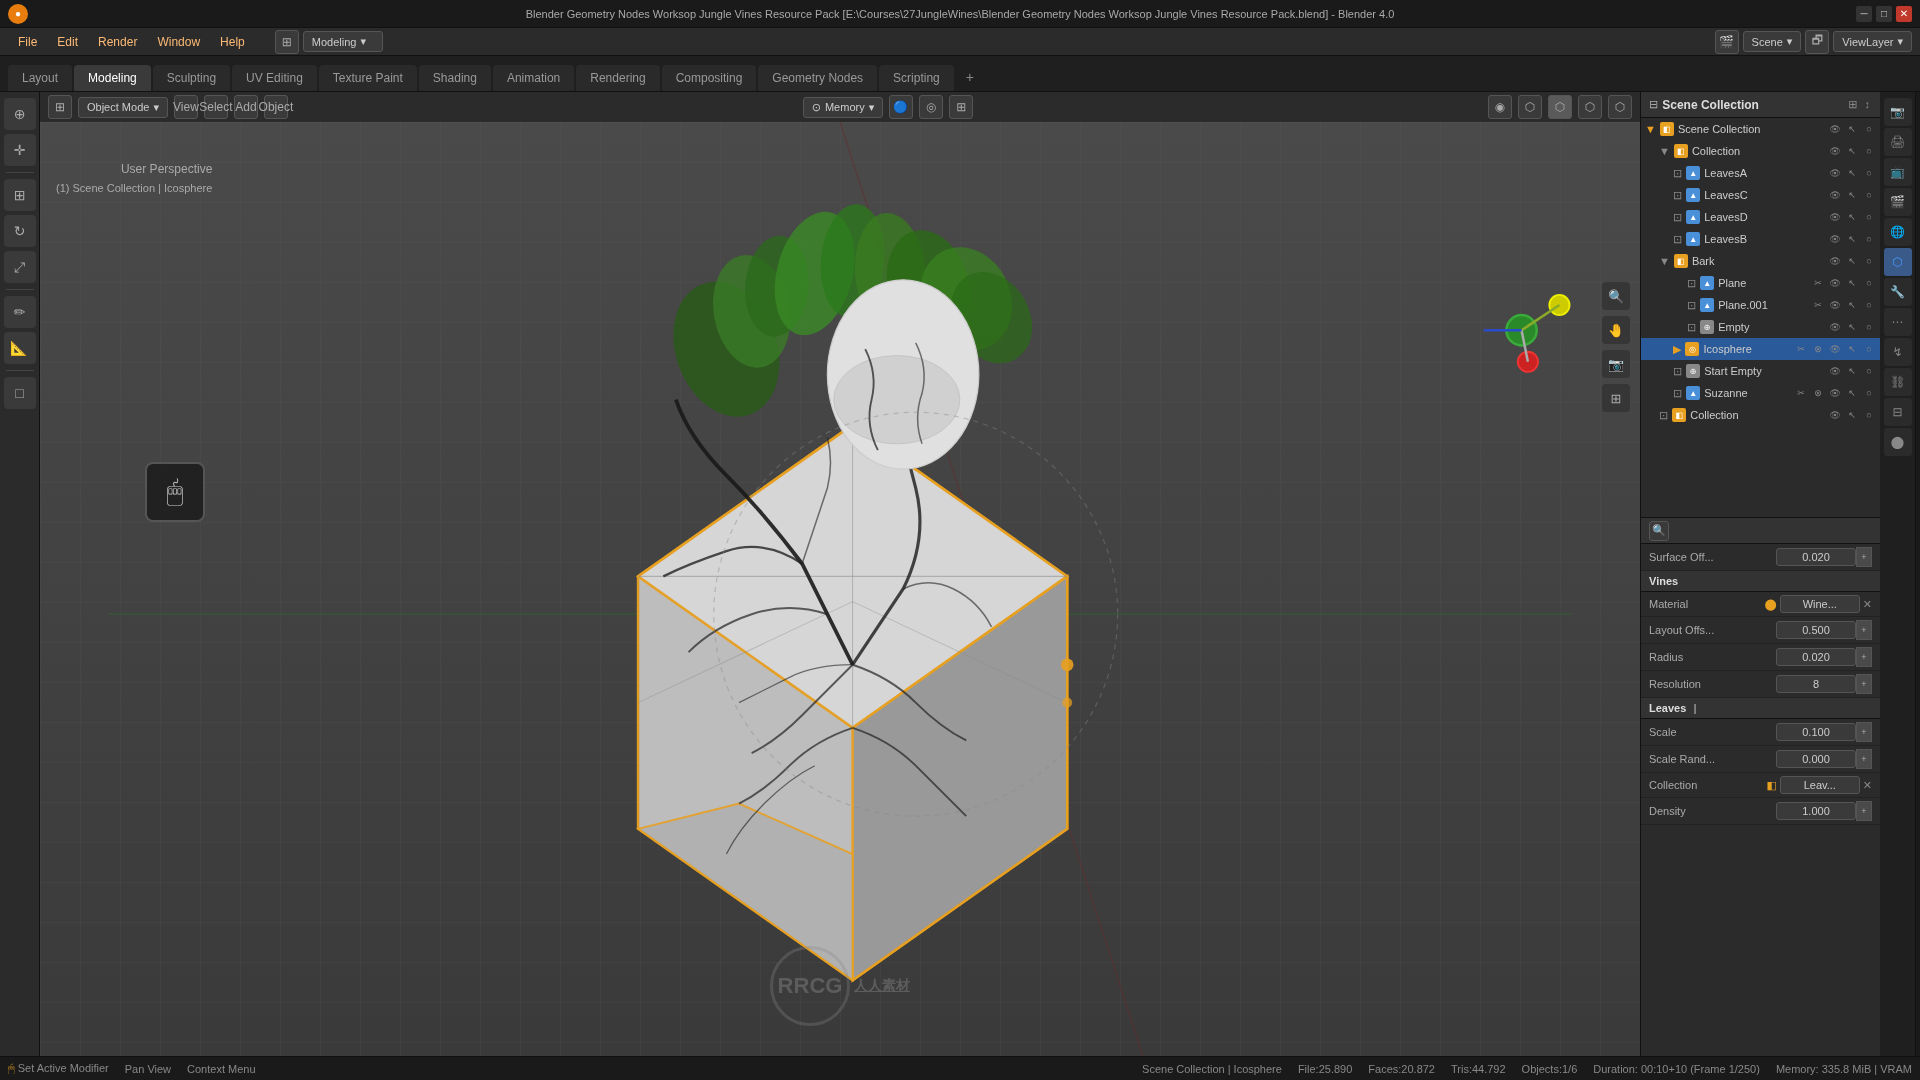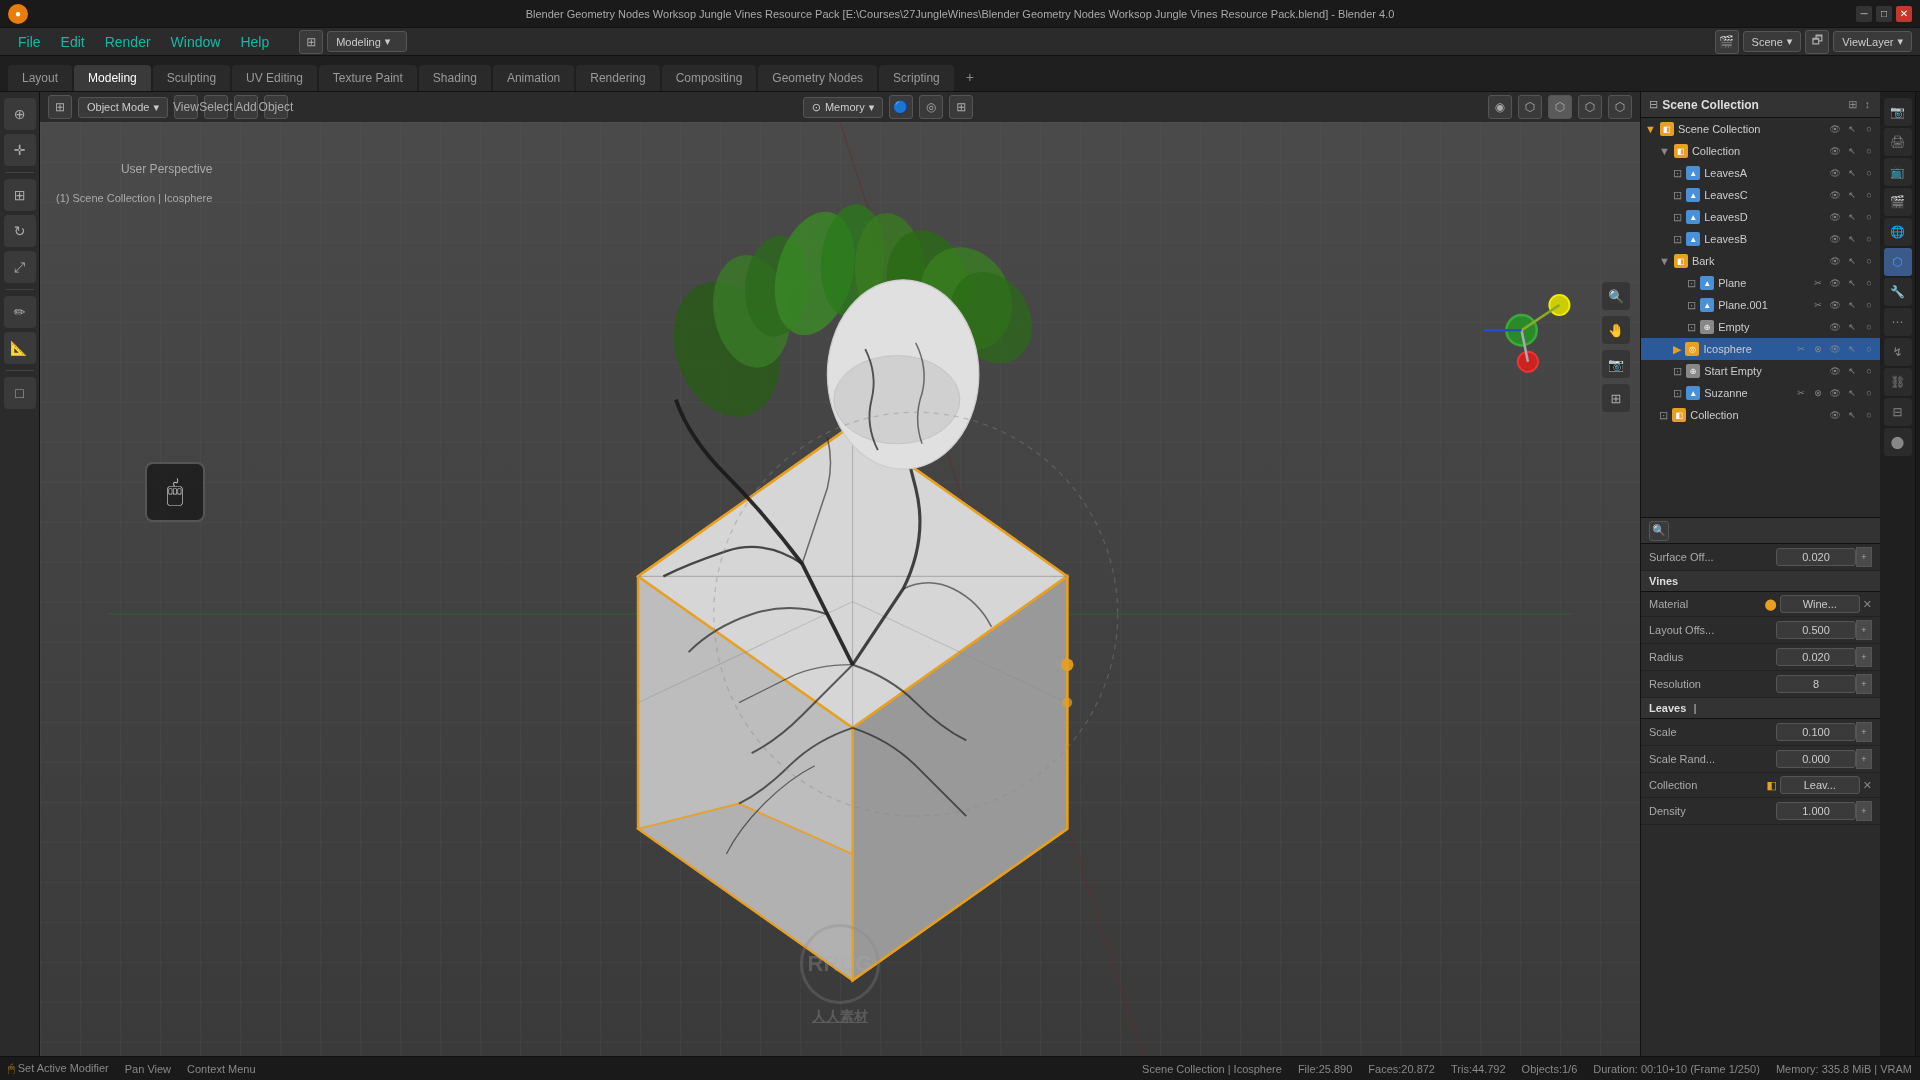--- a/index.html
+++ b/index.html
@@ -67,22 +67,22 @@
       background: #2b2b2b;
       display: flex;
       align-items: center;
       padding: 0 8px;
       border-bottom: 1px solid #111;
     }
     .menu-item {
       padding: 4px 10px;
       cursor: pointer;
       border-radius: 3px;
-      font-size: 14px;
-      color: #14b8a6;
+      font-size: 12px;
+      color: #fdba74;
     }
 
     
     #workspace-tabs {
       height: 36px;
       background: #1f1f1f;
       display: flex;
       align-items: flex-end;
       padding: 0 8px;
       border-bottom: 1px solid #111;
@@ -419,21 +419,21 @@
     }
 
     
     #watermark {
       position: absolute;
       bottom: 30px;
       left: 50%;
       transform: translateX(-50%);
       opacity: 0.3;
       display: flex;
-      flex-direction: column;
+      flex-direction: row;
       align-items: center;
       gap: 4px;
       pointer-events: none;
     }
     .watermark-circle {
       width: 80px;
       height: 80px;
       border: 3px solid #888;
       border-radius: 50%;
       display: flex;
@@ -691,21 +691,21 @@
         <circle cx="1120" cy="165" r="12" fill="#2a8a2a" stroke="#3aaa3a" stroke-width="2"></circle>
         <circle cx="1150" cy="145" r="8" fill="#cccc00" stroke="#eeee00" stroke-width="1.5"></circle>
         <circle cx="1125" cy="190" r="8" fill="#cc2222" stroke="#ee3333" stroke-width="1.5"></circle>
         <line x1="1120" y1="165" x2="1150" y2="145" stroke="#8aaa2a" stroke-width="2"></line>
         <line x1="1120" y1="165" x2="1125" y2="190" stroke="#aaaaaa" stroke-width="2"></line>
         <line x1="1120" y1="165" x2="1090" y2="165" stroke="#2a4acc" stroke-width="2"></line>
       </svg>
 
       <div id="perspective-info">
         <div style="font-size:12px; color:#aaa;text-align:right;">User Perspective</div>
-        <div style="font-size:11px; color:#aaa; margin-top:16px;">(1) Scene Collection | Icosphere</div>
+        <div style="font-size:11px; color:#aaa; margin-top:6px;">(1) Scene Collection | Icosphere</div>
       </div>
 
       <div id="mouse-icon">
         🖱
       </div>
 
       <div id="viewport-right-icons">
         <div class="vp-right-icon">🔍</div>
         <div class="vp-right-icon">🤚</div>
         <div class="vp-right-icon">📷</div>

